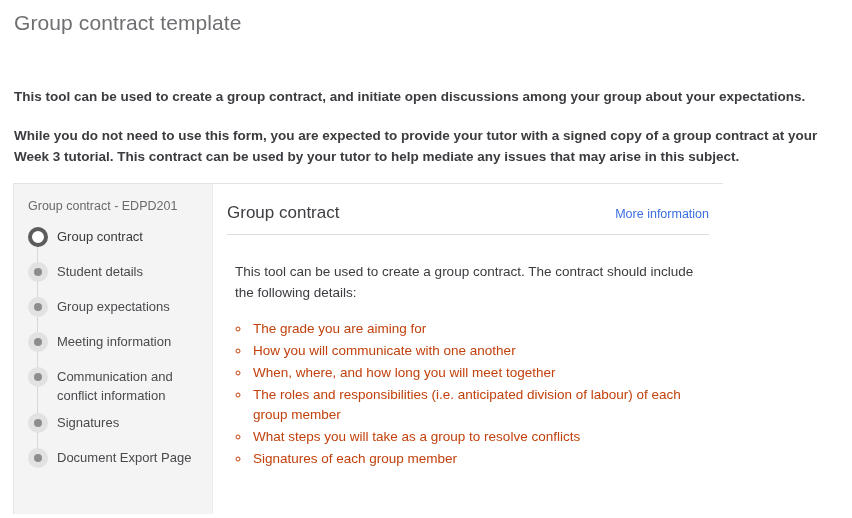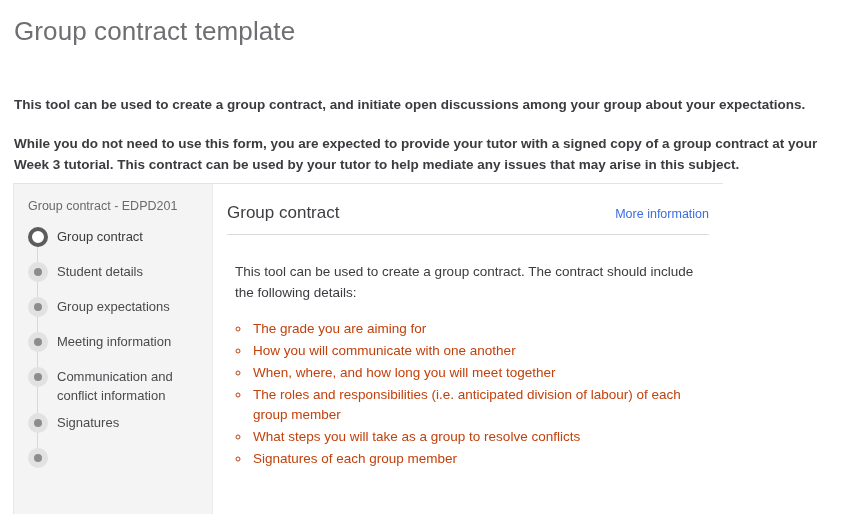--- a/index.html
+++ b/index.html
@@ -11,26 +11,26 @@
     width: 852px;
     height: 518px;
     overflow: hidden;
     font-family: "Liberation Sans", sans-serif;
     color: #333333;
     -webkit-font-smoothing: antialiased;
   }
 
   
   .page-title {
-    font-size: 26px;
+    font-size: 21px;
     font-weight: 300;
     color: #6f6f73;
     letter-spacing: 0.1px;
     margin: 0;
-    padding: 14px 0 0 14px;
+    padding: 6px 0 0 14px;
     line-height: 34px;
   }
 
   .intro {
     padding: 0 14px;
     margin-top: 46px;
     font-weight: bold;
   }
   .intro p {
     margin: 0 0 18px 0;
@@ -243,20 +243,21 @@
             <span class="halo"></span>
             <span class="dot"></span>
           </span>
           <span class="step-label">Signatures</span>
         </li>
         <li class="step">
           <span class="marker">
             <span class="halo"></span>
             <span class="dot"></span>
           </span>
+          <span class="step-label">Document Export Page</span>
         </li>
       </ul>
   </nav>
 
   <section class="content">
     <div class="content-header">
       <h2 class="content-title">Group contract</h2>
       <a href="#" class="more-info">More information</a>
     </div>
     <div class="content-body">

